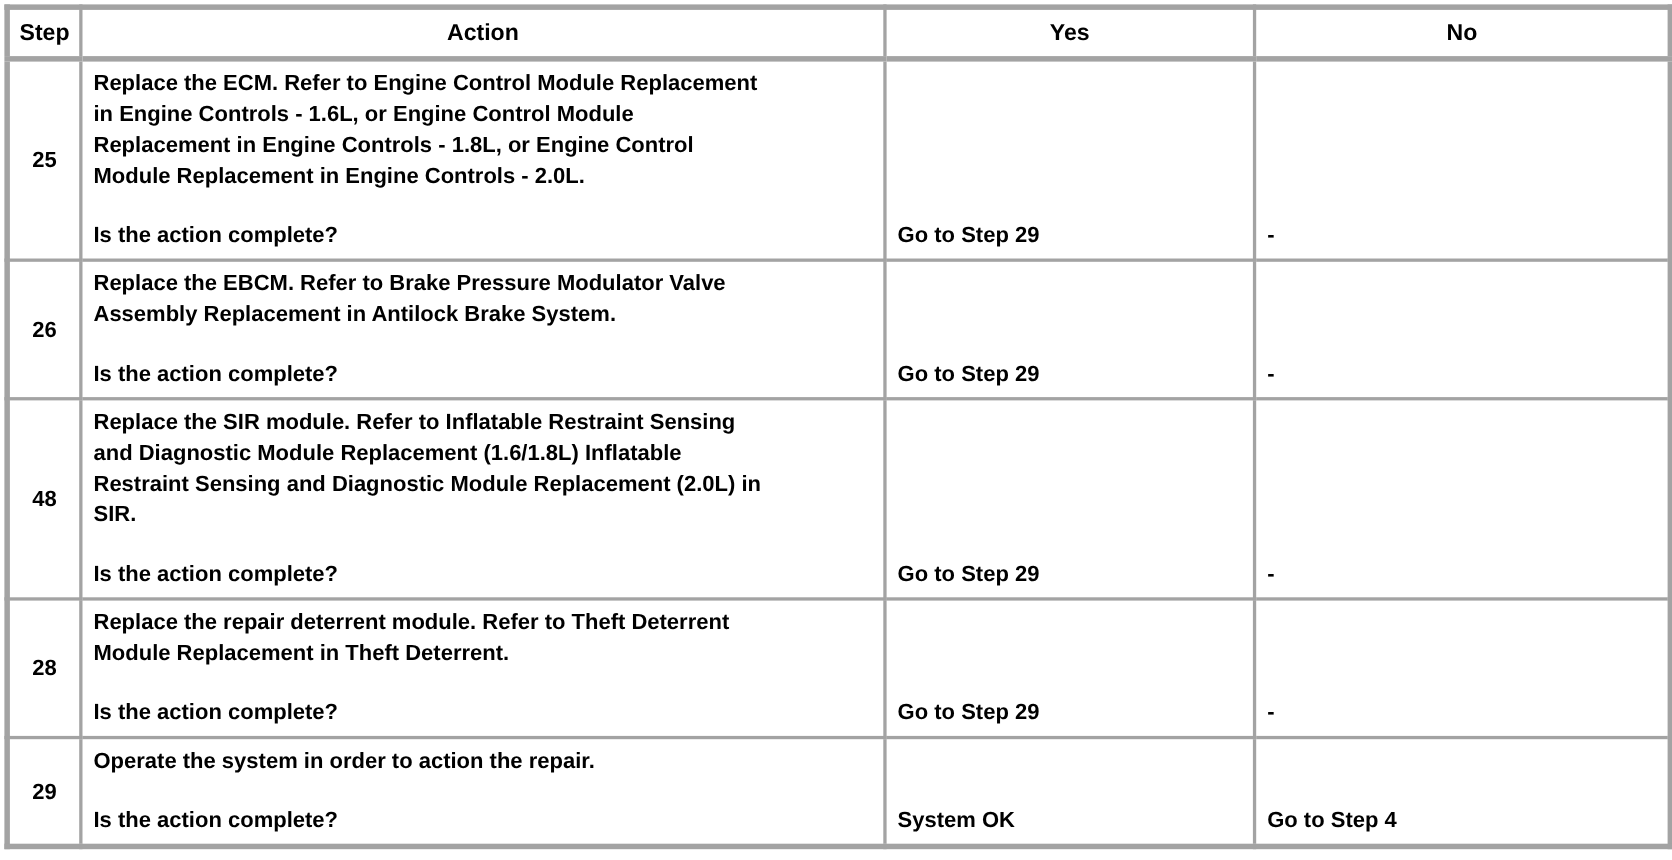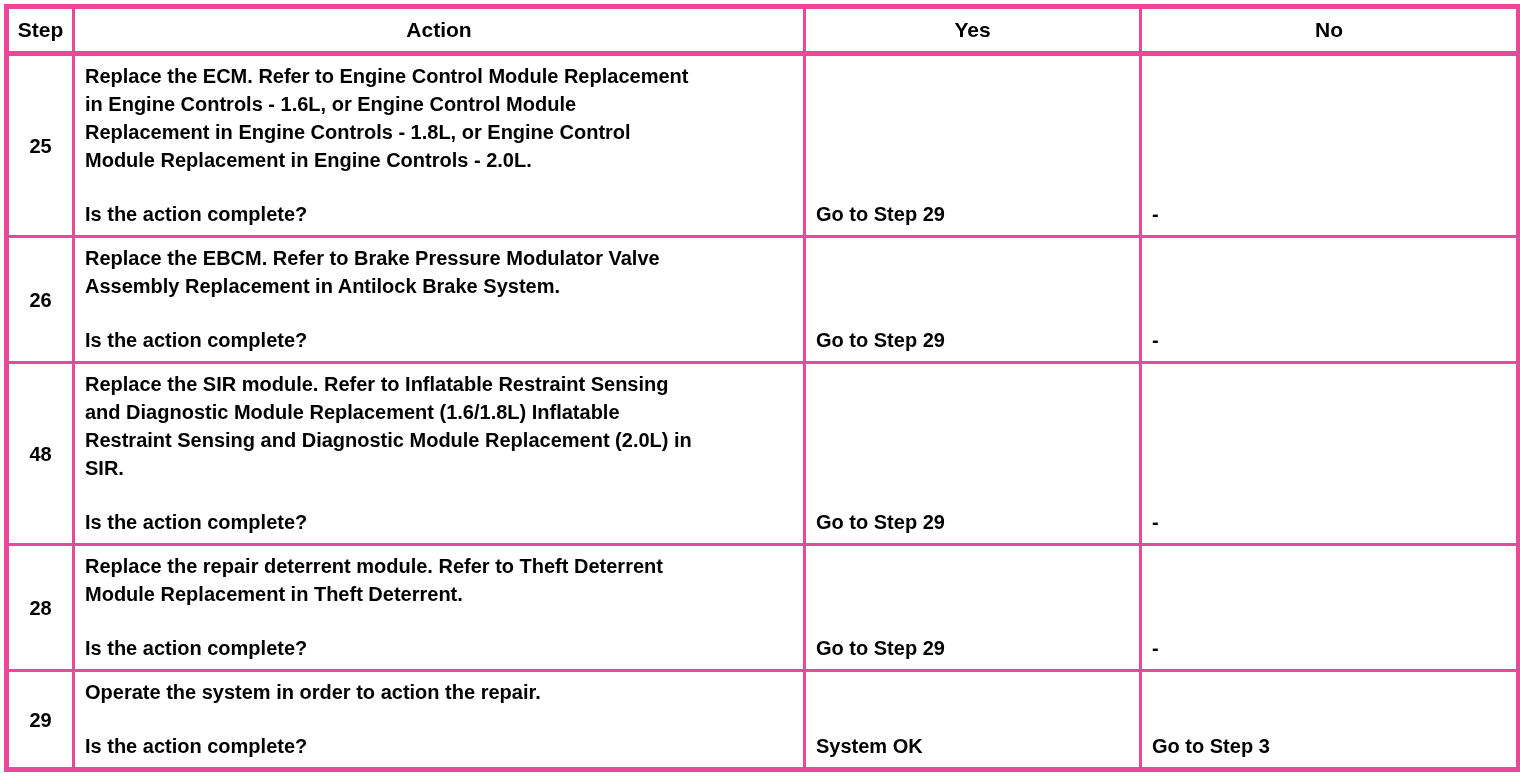--- a/index.html
+++ b/index.html
@@ -16,21 +16,21 @@
     font-family: "Liberation Sans", "DejaVu Sans", sans-serif;
     color: #000000;
   }
   table.diag {
     border-collapse: collapse;
     table-layout: fixed;
     width: 1512px;
     background: #ffffff;
   }
   table.diag, table.diag th, table.diag td {
-    border: 3px solid #ec4899;
+    border: 3px solid #a3a3a3;
   }
   table.diag {
     border-width: 5px;
   }
   table.diag thead th {
     border-bottom-width: 5px;
   }
   col.c-step   { width: 67px;  }
   col.c-action { width: 731px; }
   col.c-yes    { width: 336px; }
@@ -133,17 +133,17 @@
         <td class="yes-cell">Go to Step 29</td>
         <td class="no-cell">-</td>
       </tr>
       <tr>
         <td class="step-cell">29</td>
         <td class="action-cell">
           <div class="action-description">Operate the system in order to action the repair.</div>
           <div class="action-question">Is the action complete?</div>
         </td>
         <td class="yes-cell">System OK</td>
-        <td class="no-cell">Go to Step 3</td>
+        <td class="no-cell">Go to Step 4</td>
       </tr>
     </tbody>
   </table>
 </div>
 
 </body></html>

